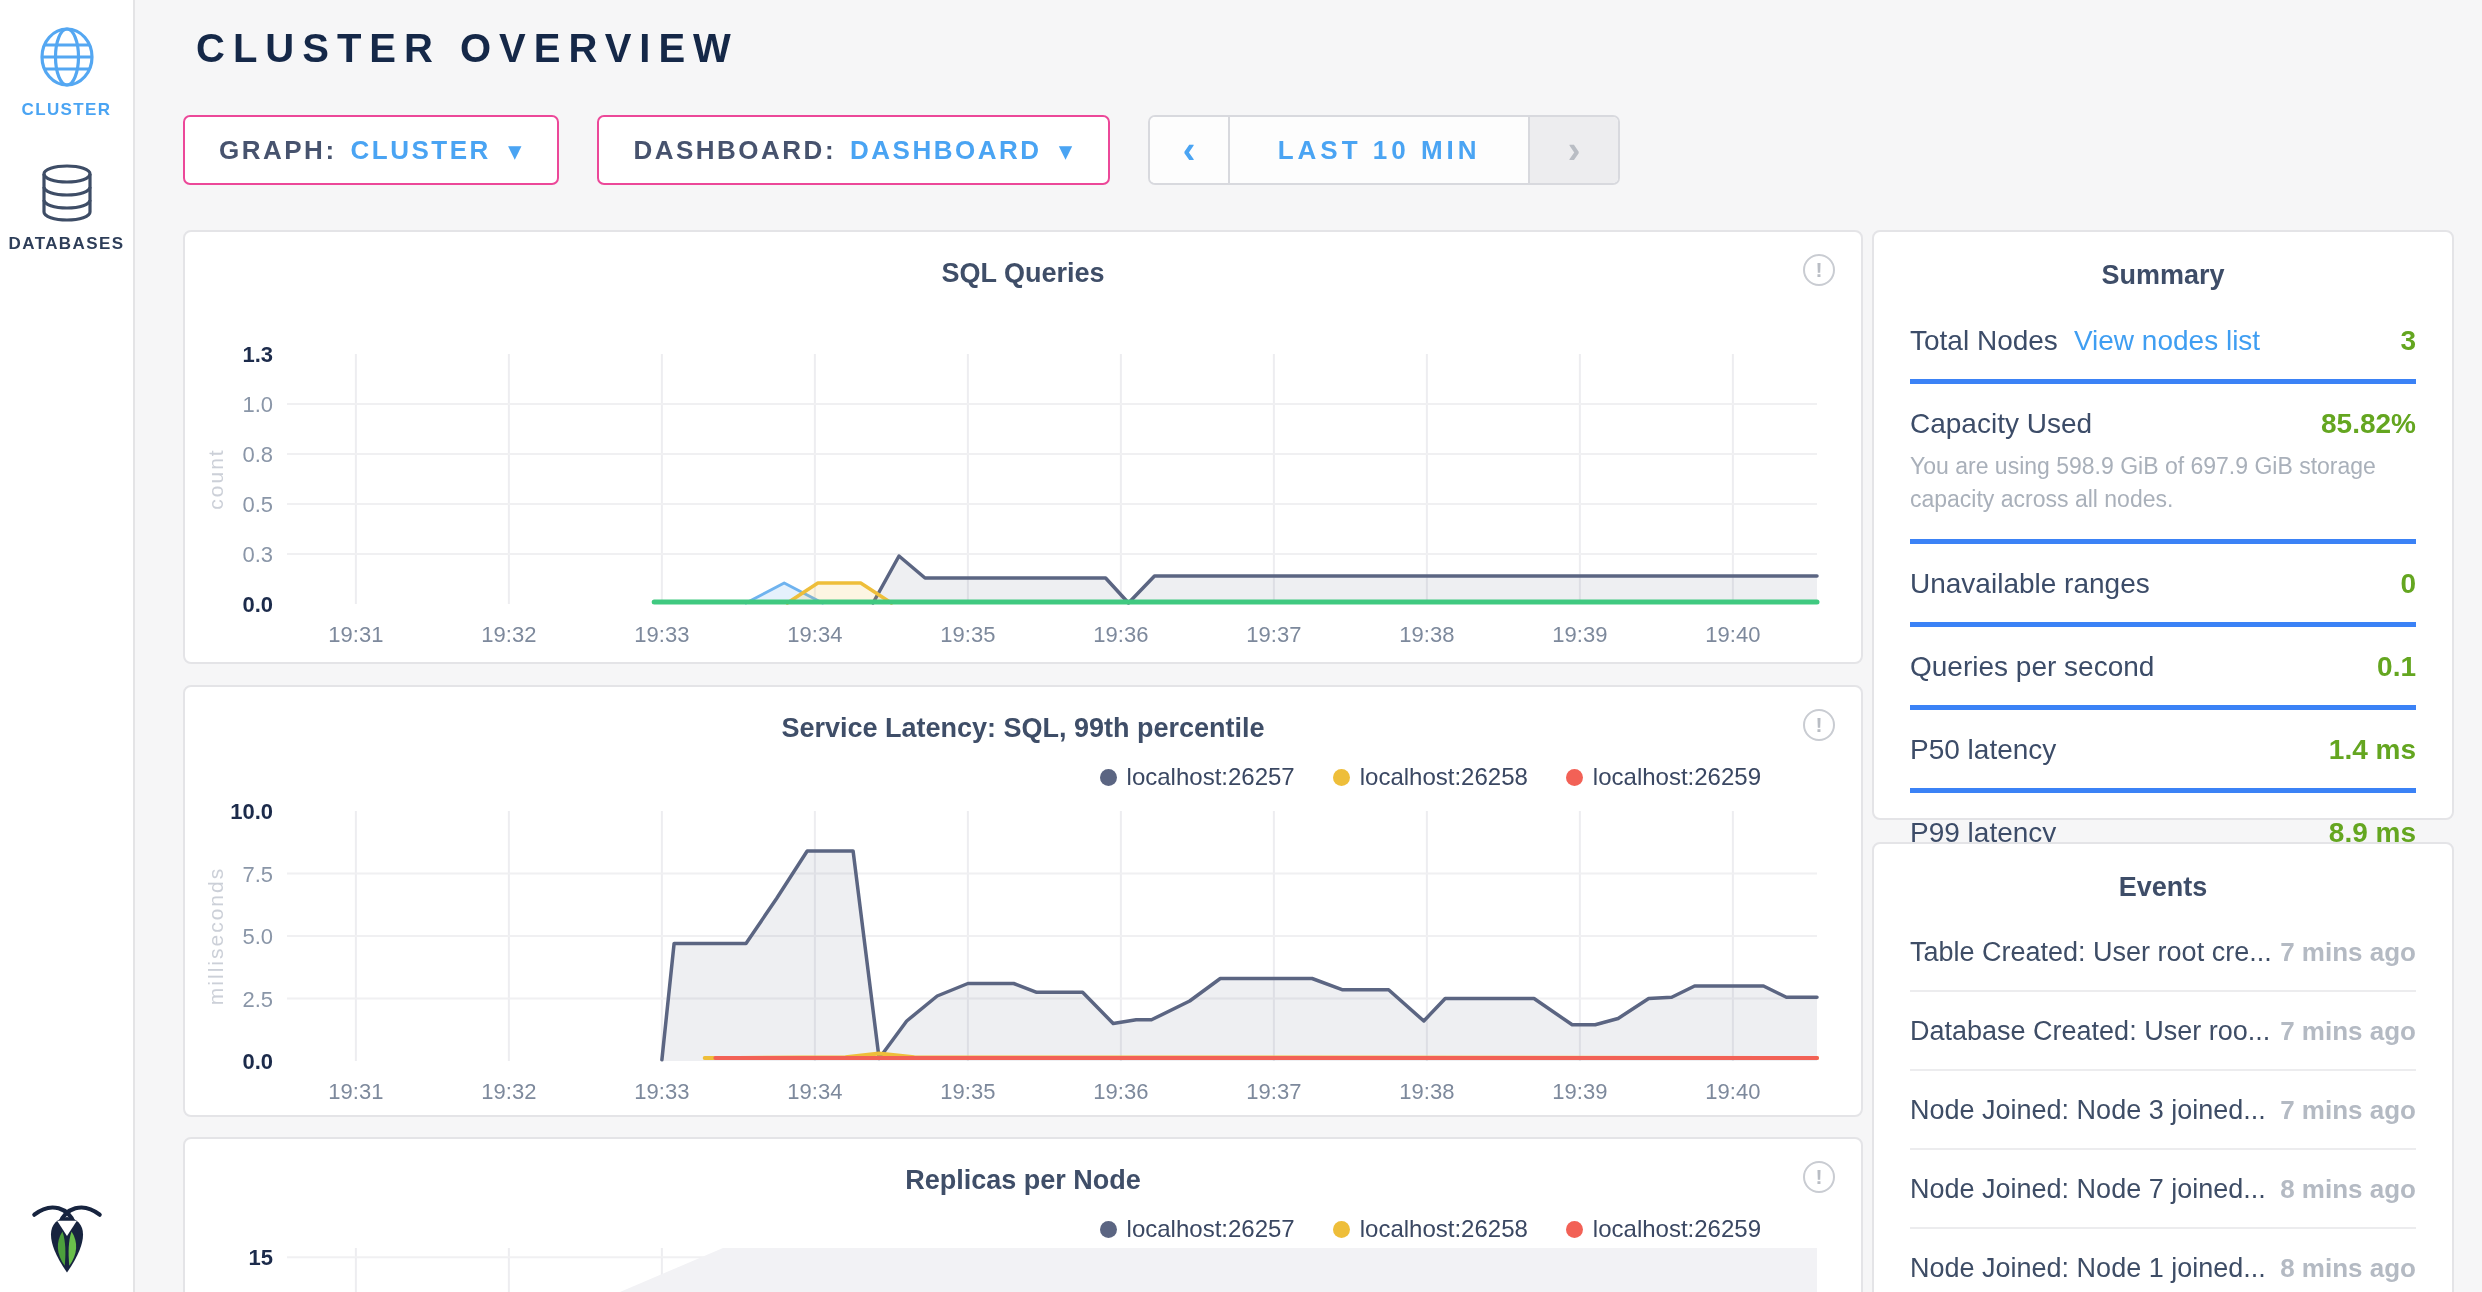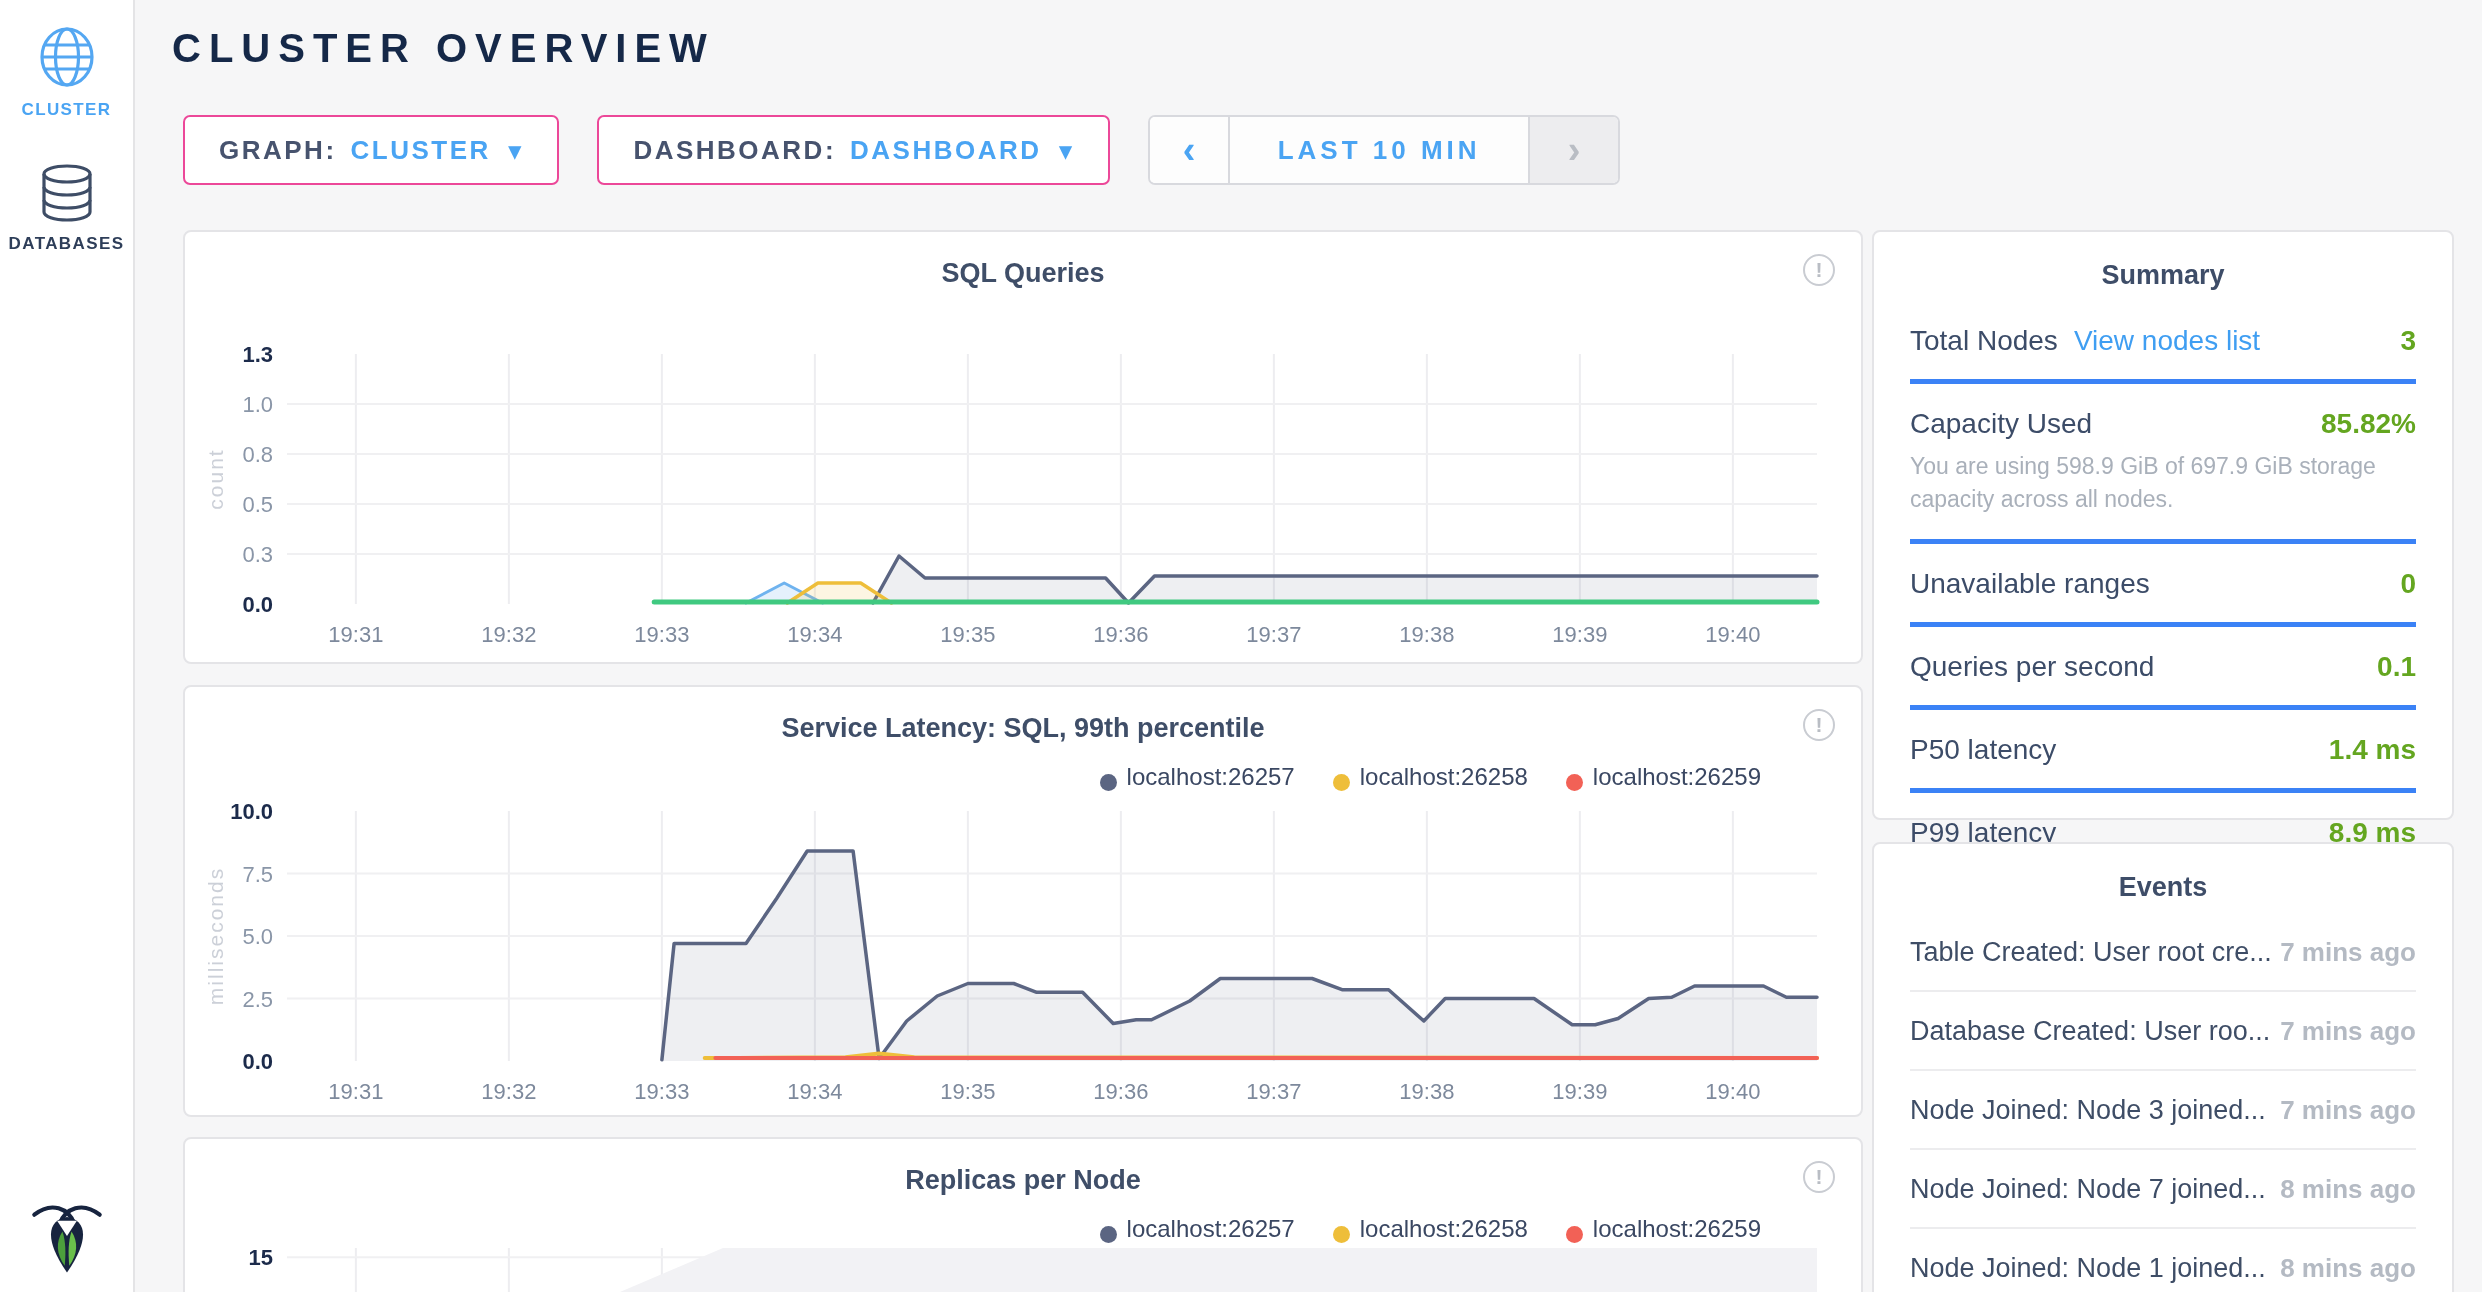--- a/index.html
+++ b/index.html
@@ -8,40 +8,40 @@
   .root { position:absolute; inset:0; }
 
   
   .sidebar { position:absolute; left:0; top:0; width:135px; height:1292px; background:#ffffff; border-right:2px solid #e4e4e6; z-index:5; }
   .nav-item { width:100%; display:flex; flex-direction:column; align-items:center; gap:12px; padding:26px 0 18px; cursor:pointer; }
   .nav-item .nav-label { font-size:17px; font-weight:700; letter-spacing:1.4px; color:#2e3e59; }
   .nav-item.active .nav-label { color:#4aa4f3; }
   .logo-wrap { position:absolute; left:0; bottom:18px; width:100%; display:flex; justify-content:center; }
 
   
-  .page-title { position:absolute; left:172px; top:26px; font-size:40px; font-weight:700; letter-spacing:8px; color:#152848; }
+  .page-title { position:absolute; left:196px; top:26px; font-size:40px; font-weight:700; letter-spacing:8px; color:#152848; }
   .controls { position:absolute; left:183px; top:115px; display:flex; gap:38px; }
   .ctrl { height:70px; background:#ffffff; border:2px solid #ec4899; border-radius:7px; display:flex; align-items:center; padding:0 34px; font-size:26px; font-weight:700; letter-spacing:2.5px; color:#47536e; cursor:pointer; }
   .ctrl .ctrl-value { color:#4aa4f3; margin-left:14px; }
   .ctrl .caret { color:#4aa4f3; font-size:24px; margin-left:18px; transform:translateY(1px); }
   .timepicker { height:70px; display:flex; border:2px solid #d8d9de; border-radius:7px; overflow:hidden; background:#fff; }
   .tp-seg { display:flex; align-items:center; justify-content:center; cursor:pointer; background:#fdfdfd; border:none; font-family:inherit; }
   .tp-prev { width:78px; color:#4aa4f3; font-size:38px; font-weight:700; }
   .tp-label { width:300px; color:#4aa4f3; font-size:26px; font-weight:700; letter-spacing:4px; border-left:2px solid #d8d9de; }
   .tp-next { width:90px; color:#b9bdc4; font-size:38px; font-weight:700; background:#ededef; border-left:2px solid #d8d9de; }
 
   
   .card { position:absolute; background:#ffffff; border:2px solid #e4e4e7; border-radius:8px; }
   .chart-card-1 { left:183px; top:230px;  width:1680px; height:434px; }
   .chart-card-2 { left:183px; top:685px;  width:1680px; height:432px; }
   .chart-card-3 { left:183px; top:1137px; width:1680px; height:430px; }
   .chart-title { position:absolute; left:0; right:0; top:26px; text-align:center; font-size:27px; font-weight:700; color:#3f4e68; }
   .info-icon { position:absolute; right:26px; top:22px; width:32px; height:32px; border:2px solid #c9ccd2; border-radius:50%; color:#b9bdc4; font-size:21px; font-weight:700; display:flex; align-items:center; justify-content:center; }
   .legend { position:absolute; right:100px; top:76px; display:flex; gap:38px; align-items:center; }
-  .legend-item { display:flex; align-items:flex-end; gap:10px; font-size:24px; color:#3a4762; }
+  .legend-item { display:flex; align-items:center; gap:10px; font-size:24px; color:#3a4762; }
   .legend-dot { width:17px; height:17px; border-radius:50%; background:#888; }
   svg.plot { position:absolute; left:0; }
   .plot-1 { top:110px; } .plot-2 { top:112px; } .plot-3 { top:100px; }
 
   
   .summary-card { left:1872px; top:230px; width:582px; height:590px; }
   .events-card  { left:1872px; top:842px; width:582px; height:560px; }
   .rail-title { padding-top:28px; text-align:center; font-size:27px; font-weight:700; color:#3e4d68; }
   .rail-rows { padding:10px 36px 0; }
   .srow { padding:24px 0 22px; border-top:5px solid #3b82f6; }

